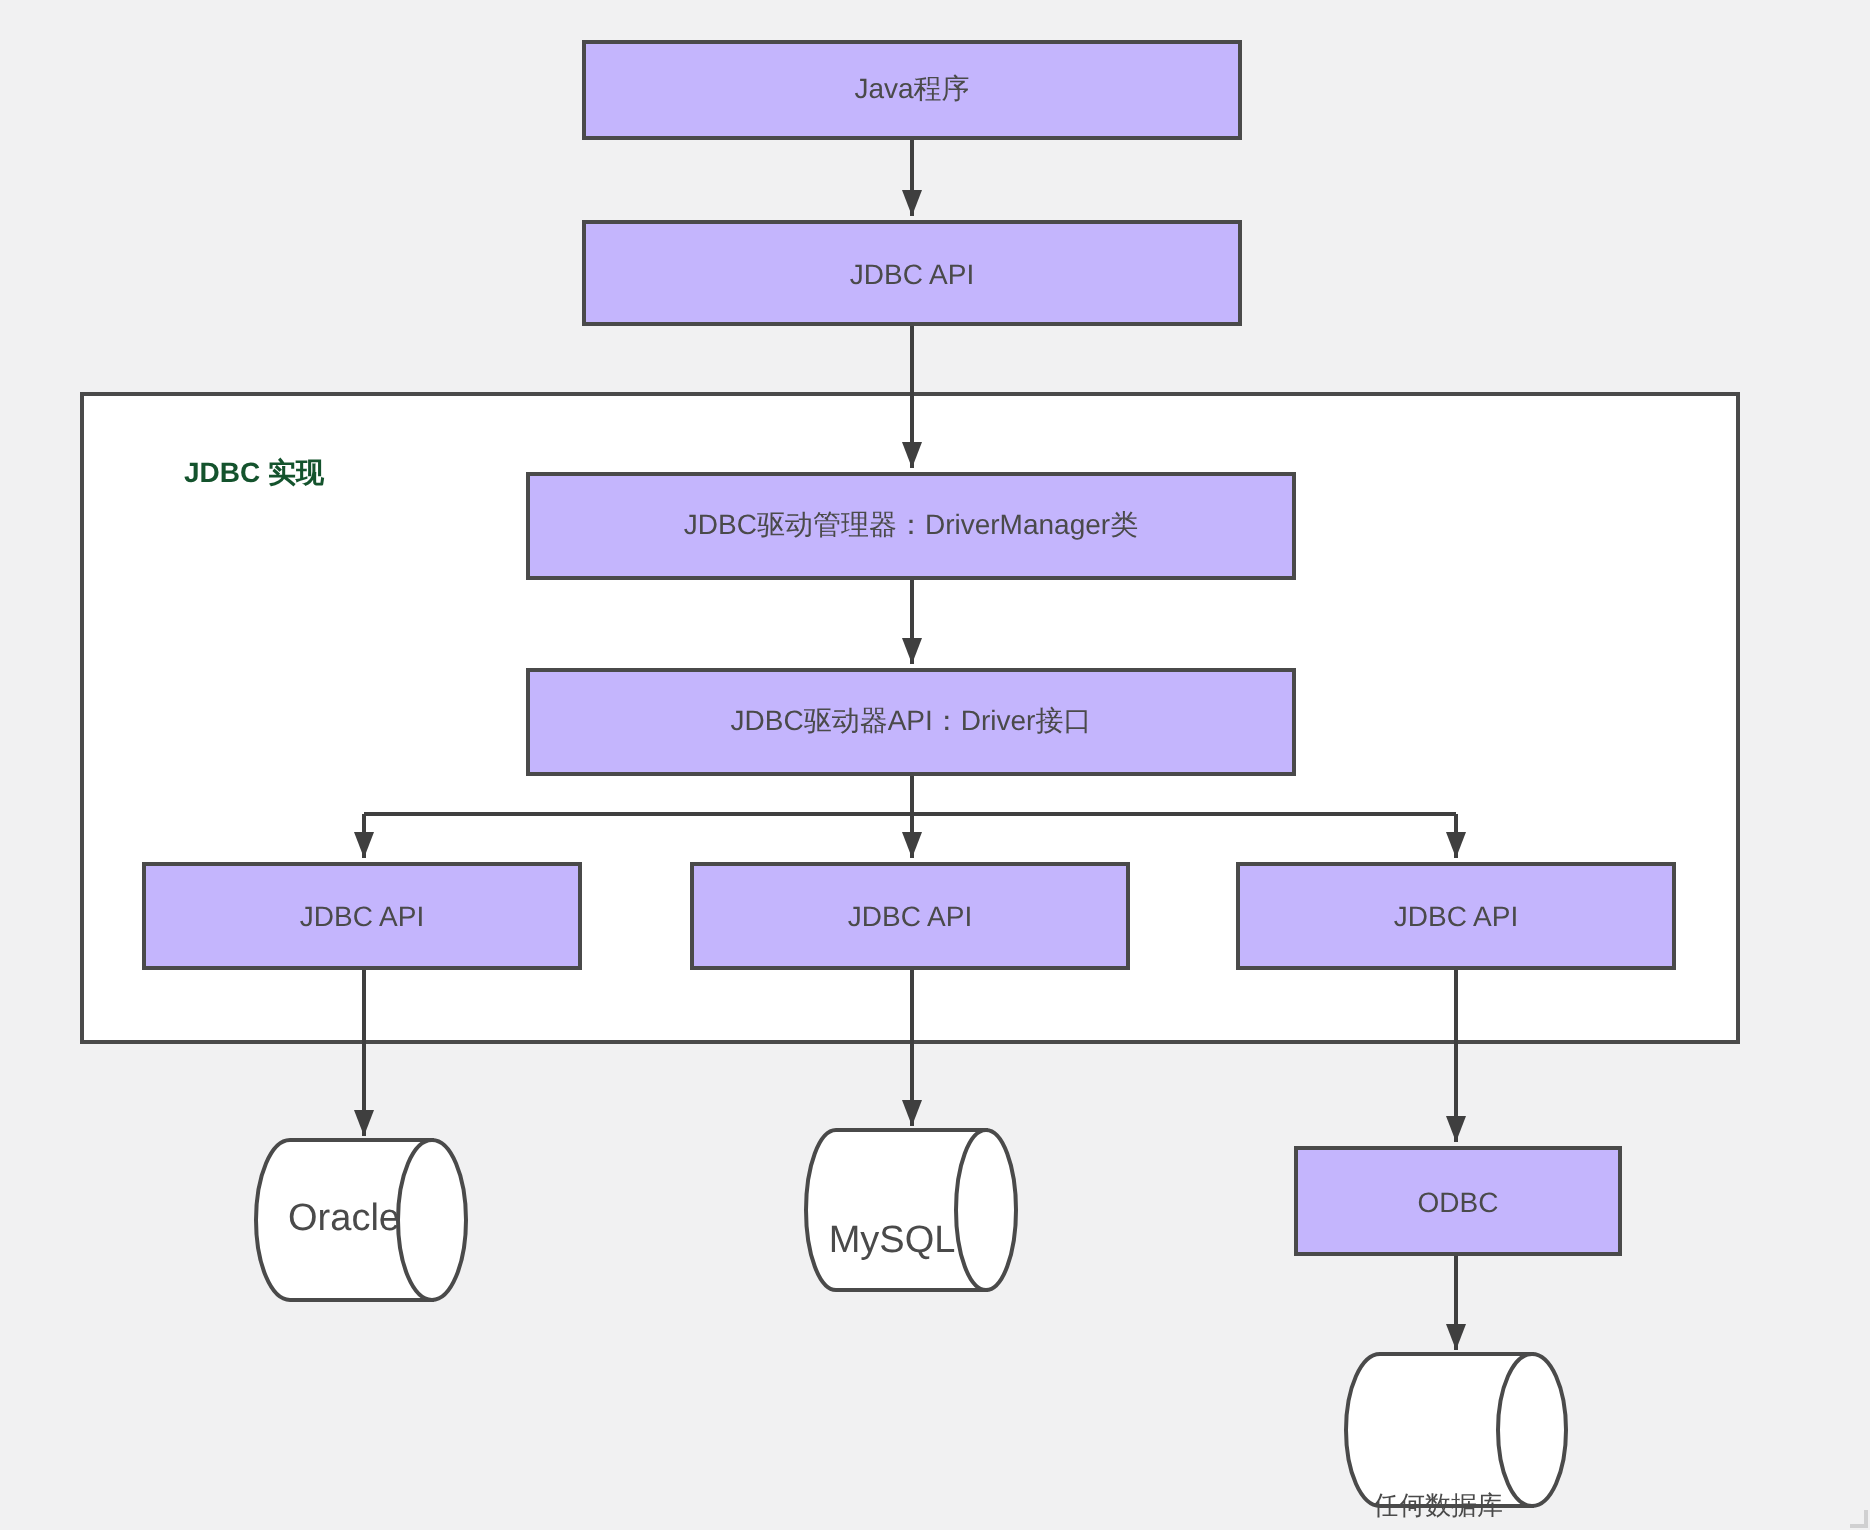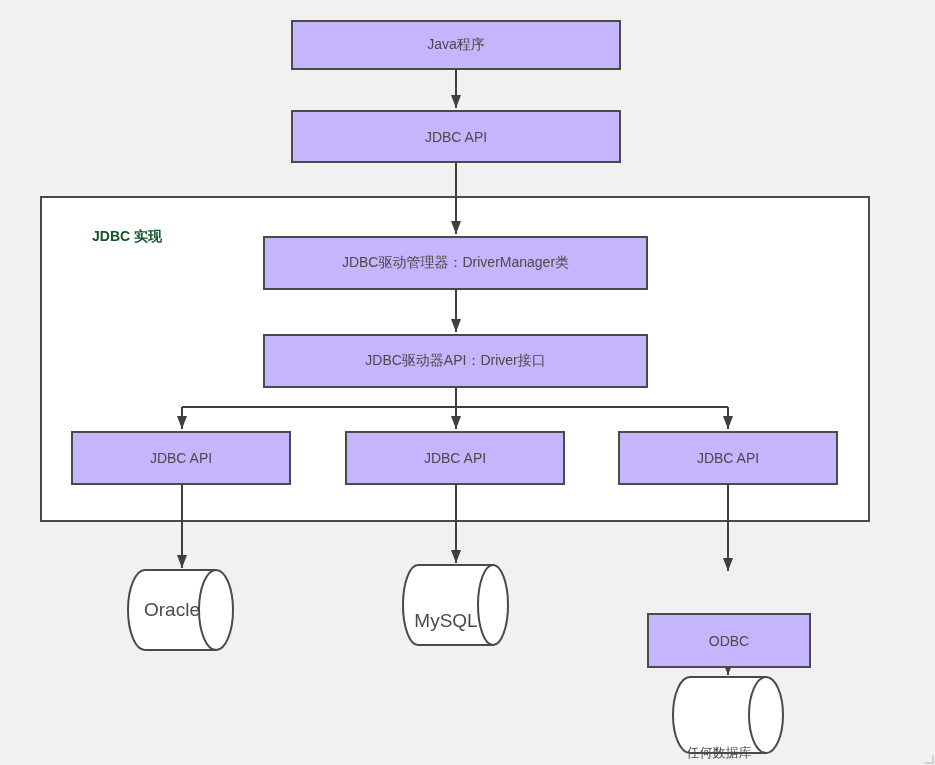--- a/index.html
+++ b/index.html
@@ -73,21 +73,21 @@
   
   #n-java      { left: 291px; top: 20px;  width: 330px; height: 50px; }
   #n-jdbc-top  { left: 291px; top: 110px; width: 330px; height: 53px; }
   #n-group     { left: 40px;  top: 196px; width: 830px; height: 326px; }
   #n-group-lbl { left: 92px;  top: 228px; }
   #n-dm        { left: 263px; top: 236px; width: 385px; height: 54px; }
   #n-dapi      { left: 263px; top: 334px; width: 385px; height: 54px; }
   #n-api-l     { left: 71px;  top: 431px; width: 220px; height: 54px; }
   #n-api-m     { left: 345px; top: 431px; width: 220px; height: 54px; }
   #n-api-r     { left: 618px; top: 431px; width: 220px; height: 54px; }
-  #n-odbc      { left: 647px; top: 573px; width: 164px; height: 55px; margin-top: 40px; }
+  #n-odbc      { left: 647px; top: 573px; width: 164px; height: 55px; }
   #l-oracle    { left: 128px; top: 570px; width: 88px;  height: 80px; }
   #l-mysql     { left: 403px; top: 565px; width: 86px;  height: 80px; margin-top: 16px; }
   #l-anydb     { left: 673px; top: 715px; width: 92px;  height: 76px; font-size: 13px; }
 </style>
 </head>
 <body>
 
 <div class="stage">
 
   <div class="group-box" id="n-group"></div>

